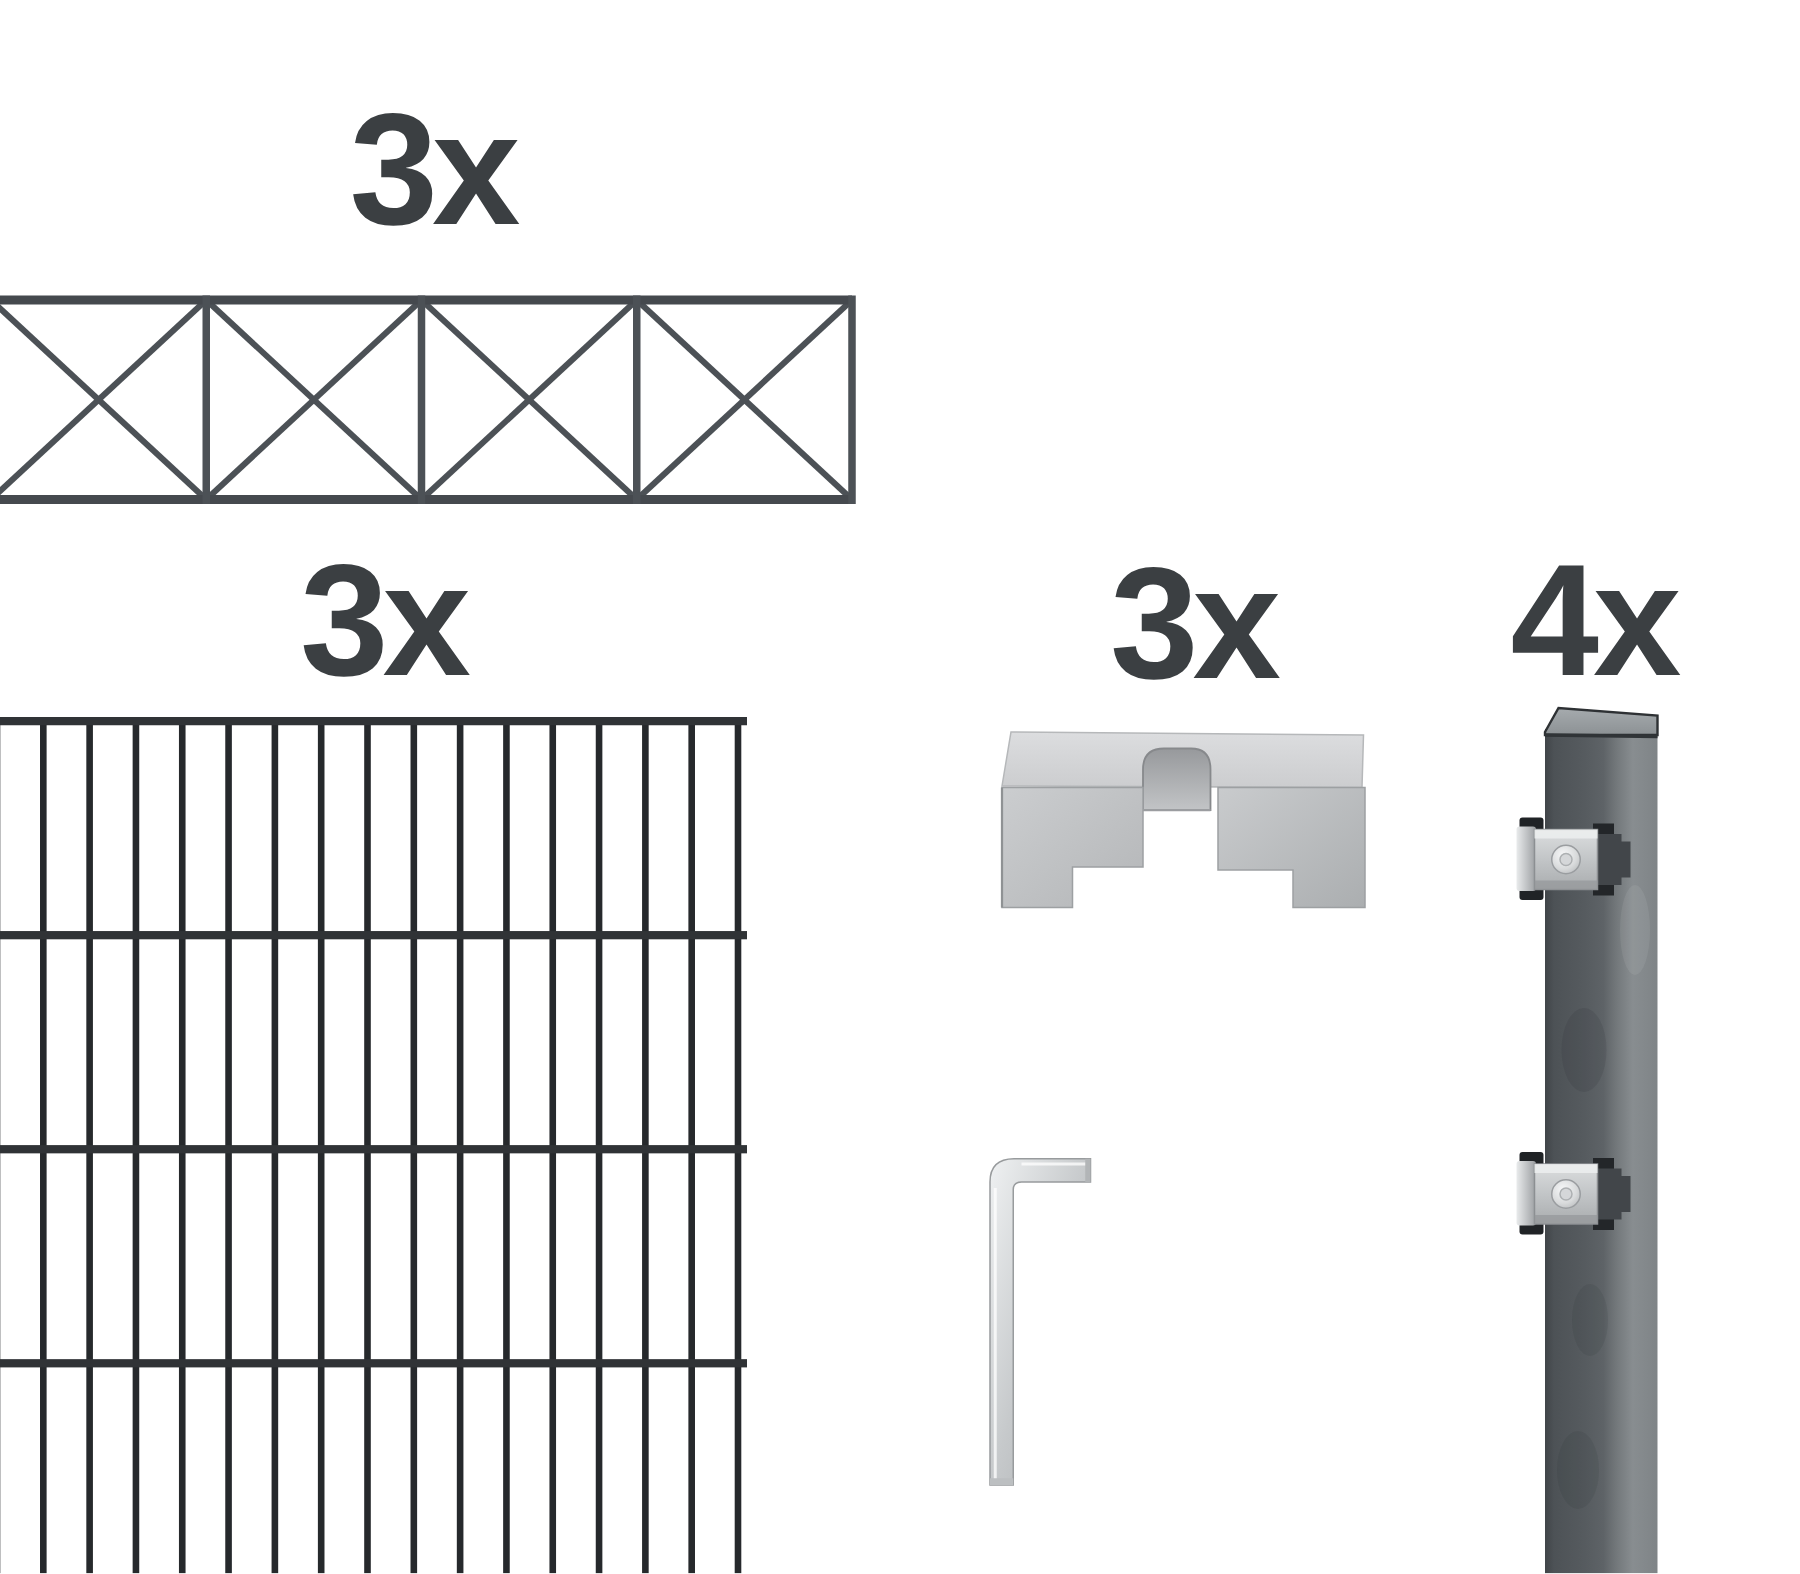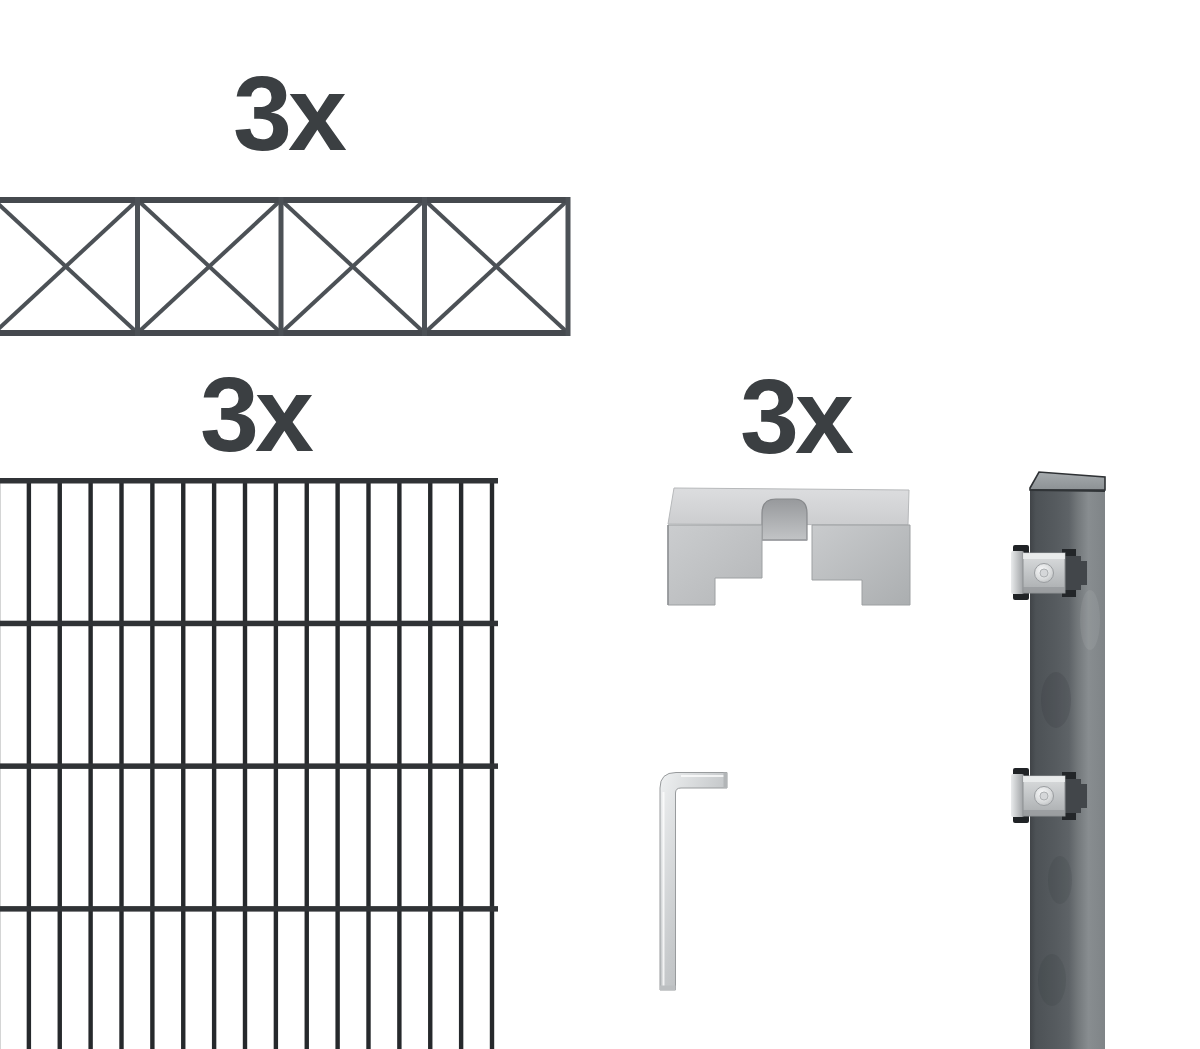--- a/index.html
+++ b/index.html
@@ -20,20 +20,21 @@
   }
 </style>
 </head>
 <body>
 
 <div id="canvas">
 
   <div class="qty" style="left:233px;top:60px">3x</div>
   <div class="qty" style="left:200px;top:361px">3x</div>
   <div class="qty" style="left:740px;top:363px">3x</div>
+  <div class="qty" style="left:1007px;top:361px">4x</div>
 
   <svg id="figure-svg" width="1200" height="1049" viewBox="0 0 1200 1049">
     <defs>
       <linearGradient id="gradTopFace" x1="0" y1="0" x2="0" y2="1">
         <stop offset="0" stop-color="#dcdddf"></stop>
         <stop offset="1" stop-color="#cccdcf"></stop>
       </linearGradient>
       <linearGradient id="gradHump" x1="0" y1="0" x2="0" y2="1">
         <stop offset="0" stop-color="#97999c"></stop>
         <stop offset="1" stop-color="#c2c4c6"></stop>

